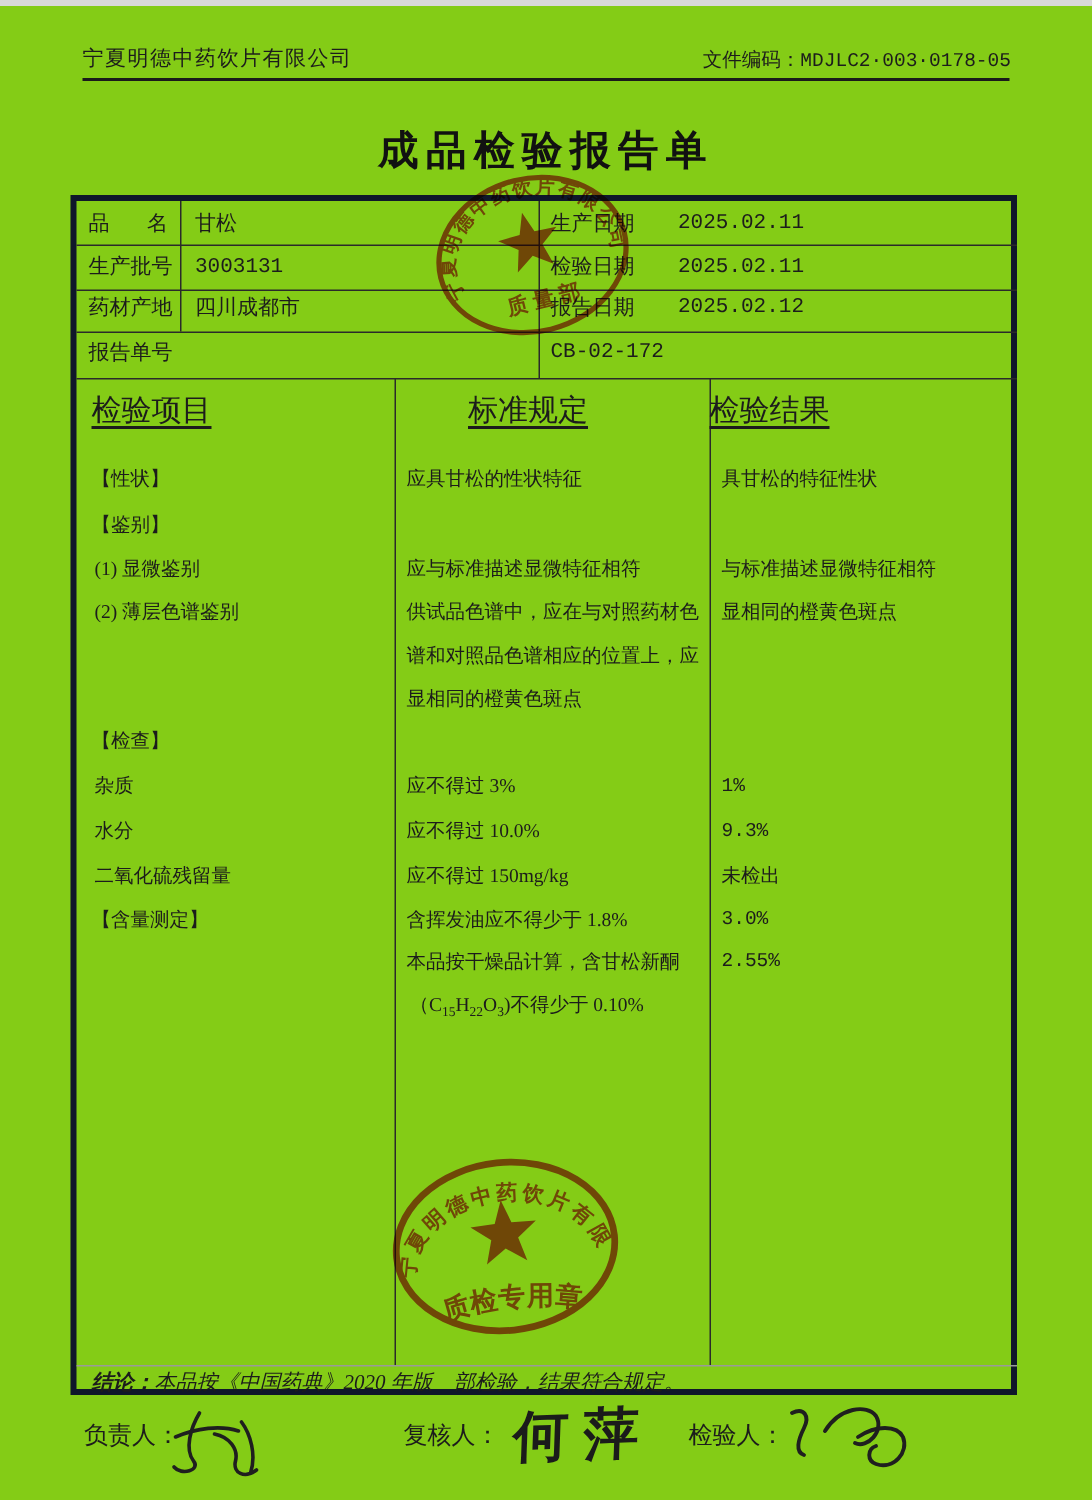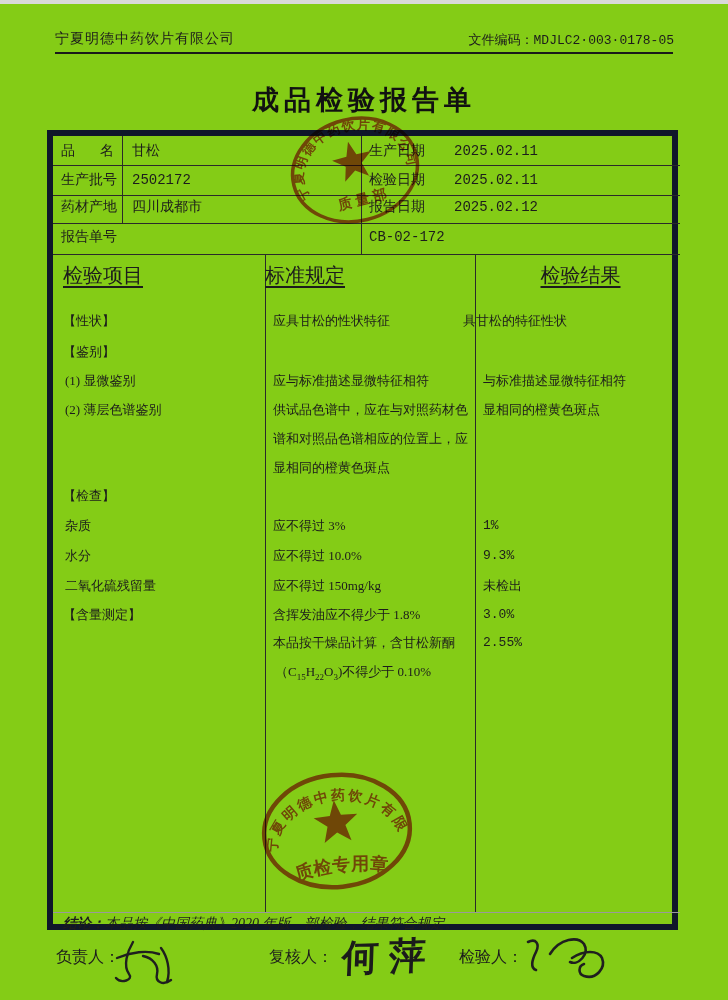--- a/index.html
+++ b/index.html
@@ -12,21 +12,21 @@
   .hdr-company { position:absolute; left:55px; top:30px; font-size:14px; letter-spacing:1px; white-space:nowrap; }
   .hdr-code { position:absolute; right:54px; top:31px; font-size:13px; white-space:nowrap; }
   .mono { font-family:Liberation Mono, monospace; }
   .hdr-rule { position:absolute; left:55px; top:52px; width:618px; height:2px; background:#1a1a1a; }
   .doc-title {
     position:absolute; left:0; top:82px; width:728px; text-align:center;
     font-family:"Liberation Sans","DejaVu Sans",sans-serif; font-weight:bold;
     font-size:27px; letter-spacing:5px; color:#111;
   }
   
-  .tbl { position:absolute; left:47px; top:130px; width:631px; height:800px; border:6px solid #0f172a; }
+  .tbl { position:absolute; left:47px; top:130px; width:631px; height:800px; border:4px solid #0f172a; }
   .hl, .vl { position:absolute; background:#2a2a2a; }
   .hl { height:1px; left:0; width:627px; }
   .vl { width:1px; }
   .cellline { position:absolute; font-size:14px; white-space:nowrap; }
   .jlabel { text-align:justify; text-align-last:justify; }
   .colhead { position:absolute; font-size:20px; text-decoration:underline; text-underline-offset:4px; white-space:nowrap; }
   .t-line { position:absolute; font-size:13px; white-space:nowrap; color:#1c1c1c; }
   sub { font-size:9px; }
   .concl { position:absolute; left:10px; top:779px; font-size:14px; white-space:nowrap;font-style:italic; }
   .concl b { font-weight:bold; }
@@ -63,35 +63,35 @@
     <div class="vl" style="left:308px; top:0; height:118px"></div>
     <div class="vl" style="left:212px; top:118px; height:658px"></div>
     <div class="vl" style="left:422px; top:118px; height:658px"></div>
 
     <div class="cellline jlabel" style="left:8px; top:6px; width:53px">品名</div>
     <div class="cellline" style="left:79px;  top:6px">甘松</div>
     <div class="cellline" style="left:316px; top:6px">生产日期</div>
     <div class="cellline mono" style="left:401px; top:7px">2025.02.11</div>
 
     <div class="cellline" style="left:8px;   top:35px">生产批号</div>
-    <div class="cellline mono" style="left:79px; top:36px">2502172</div>
+    <div class="cellline mono" style="left:79px; top:36px">3003131</div>
     <div class="cellline" style="left:316px; top:35px">检验日期</div>
     <div class="cellline mono" style="left:401px; top:36px">2025.02.11</div>
 
     <div class="cellline" style="left:8px;   top:62px">药材产地</div>
     <div class="cellline" style="left:79px;  top:62px">四川成都市</div>
     <div class="cellline" style="left:316px; top:62px">报告日期</div>
     <div class="cellline mono" style="left:401px; top:63px">2025.02.12</div>
 
     <div class="cellline" style="left:8px;   top:92px">报告单号</div>
     <div class="cellline mono" style="left:316px; top:93px">CB-02-172</div>
 
     <div class="colhead" style="left:10px;  top:126px">检验项目</div>
-    <div class="colhead" style="left:212px; top:126px; width:210px; text-align:left">标准规定</div>
-    <div class="colhead" style="left:422px; top:126px; width:211px; text-align:center">检验结果</div>
+    <div class="colhead" style="left:196px; top:126px; width:210px; text-align:center">标准规定</div>
+    <div class="colhead" style="left:422px; top:126px; width:211px; ">检验结果</div>
 
     <div class="t-line" style="left:10px; top:176px">【性状】</div>
     <div class="t-line" style="left:10px; top:207px">【鉴别】</div>
     <div class="t-line" style="left:12px; top:236px">(1) 显微鉴别</div>
     <div class="t-line" style="left:12px; top:265px">(2) 薄层色谱鉴别</div>
     <div class="t-line" style="left:10px; top:351px">【检查】</div>
     <div class="t-line" style="left:12px; top:381px">杂质</div>
     <div class="t-line" style="left:12px; top:411px">水分</div>
     <div class="t-line" style="left:12px; top:441px">二氧化硫残留量</div>
     <div class="t-line" style="left:10px; top:470px">【含量测定】</div>
@@ -101,21 +101,21 @@
     <div class="t-line" style="left:220px; top:294px">谱和对照品色谱相应的位置上，应</div>
     <div class="t-line" style="left:220px; top:265px">供试品色谱中，应在与对照药材色</div>
     <div class="t-line" style="left:220px; top:323px">显相同的橙黄色斑点</div>
     <div class="t-line" style="left:220px; top:381px">应不得过 3%</div>
     <div class="t-line" style="left:220px; top:411px">应不得过 10.0%</div>
     <div class="t-line" style="left:220px; top:441px">应不得过 150mg/kg</div>
     <div class="t-line" style="left:220px; top:470px">含挥发油应不得少于 1.8%</div>
     <div class="t-line" style="left:220px; top:498px">本品按干燥品计算，含甘松新酮</div>
     <div class="t-line" style="left:222px; top:527px"><span>（C</span><sub>15</sub><span>H</span><sub>22</sub><span>O</span><sub>3</sub><span>)不得少于 0.10%</span></div>
 
-    <div class="t-line" style="left:410px; top:176px">具甘松的特征性状</div>
+    <div class="t-line" style="left:430px; top:176px">具甘松的特征性状</div>
     <div class="t-line" style="left:430px; top:236px">与标准描述显微特征相符</div>
     <div class="t-line" style="left:430px; top:265px">显相同的橙黄色斑点</div>
     <div class="t-line mono" style="left:430px; top:382px">1%</div>
     <div class="t-line mono" style="left:430px; top:412px">9.3%</div>
     <div class="t-line" style="left:430px; top:441px">未检出</div>
     <div class="t-line mono" style="left:430px; top:471px">3.0%</div>
     <div class="t-line mono" style="left:430px; top:499px">2.55%</div>
 
     <div class="concl"><b>结论：</b><span>本品按《中国药典》2020 年版　部检验，结果符合规定。</span></div>
   </div>

